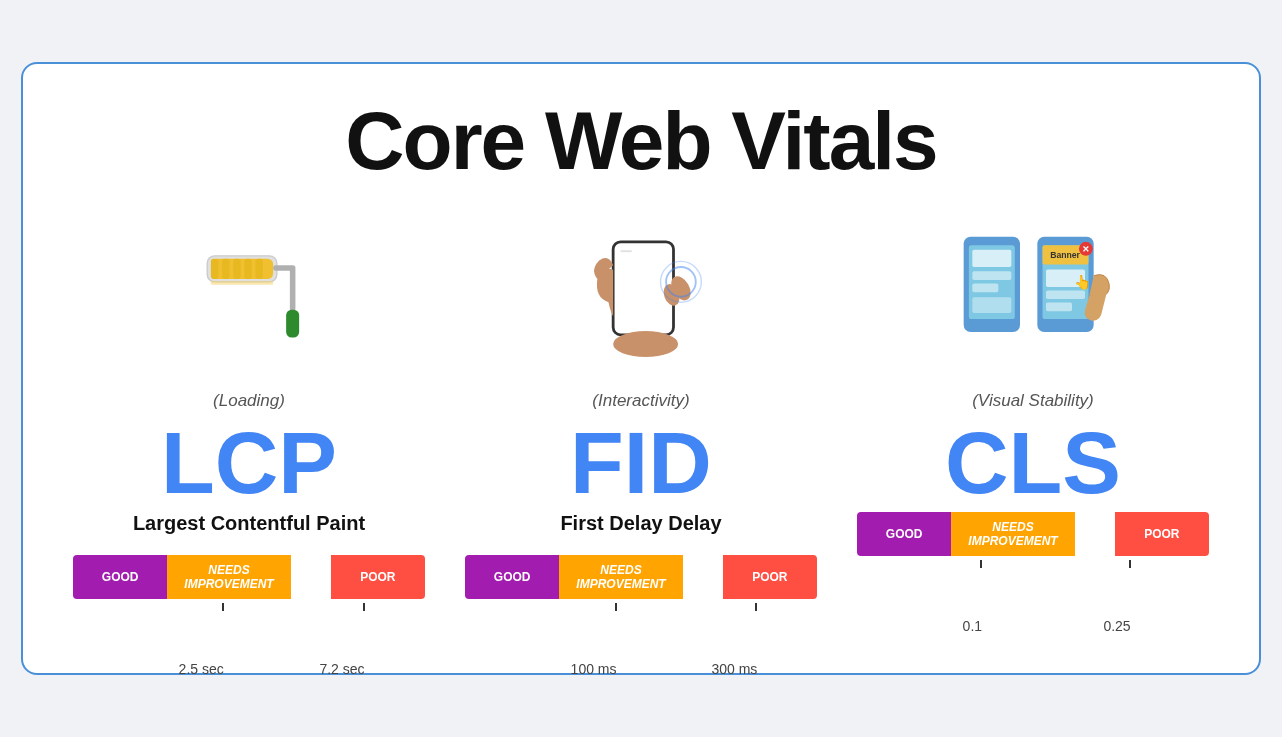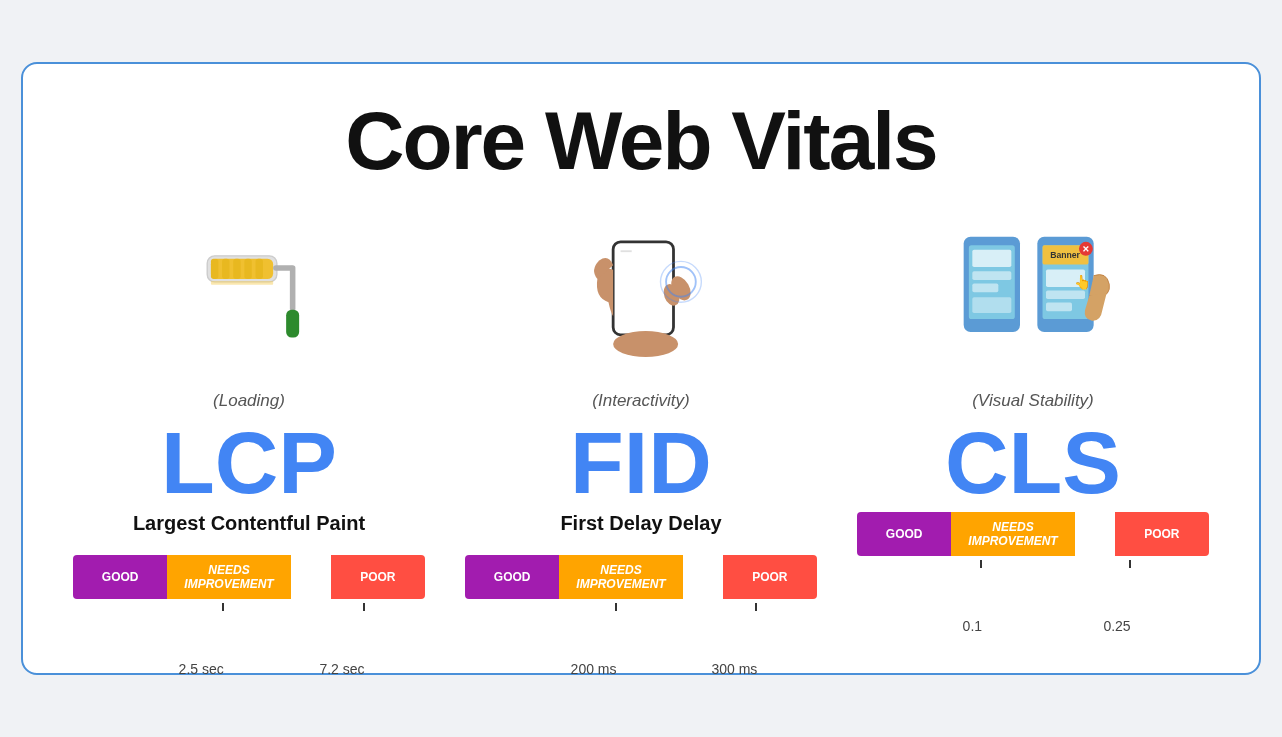--- a/index.html
+++ b/index.html
@@ -231,21 +231,21 @@
       <div class="vital-full-name">First Delay Delay</div>
       <div class="scale-bar-container">
         <div class="scale-bar">
           <div class="seg-good" style="flex:30">GOOD</div>
           <div class="seg-needs" style="flex:40">NEEDS<br>IMPROVEMENT</div>
           <div class="seg-poor" style="flex:30">POOR</div>
         </div>
         <div class="scale-ticks">
           <div class="tick" style="left:30%">
             <div class="tick-line"></div>
-            <span class="tick-label">200 ms</span>
+            <span class="tick-label">100 ms</span>
           </div>
           <div class="tick" style="left:70%">
             <div class="tick-line"></div>
             <span class="tick-label">300 ms</span>
           </div>
         </div>
       </div>
     </div>
 
     <div class="vital-item">

